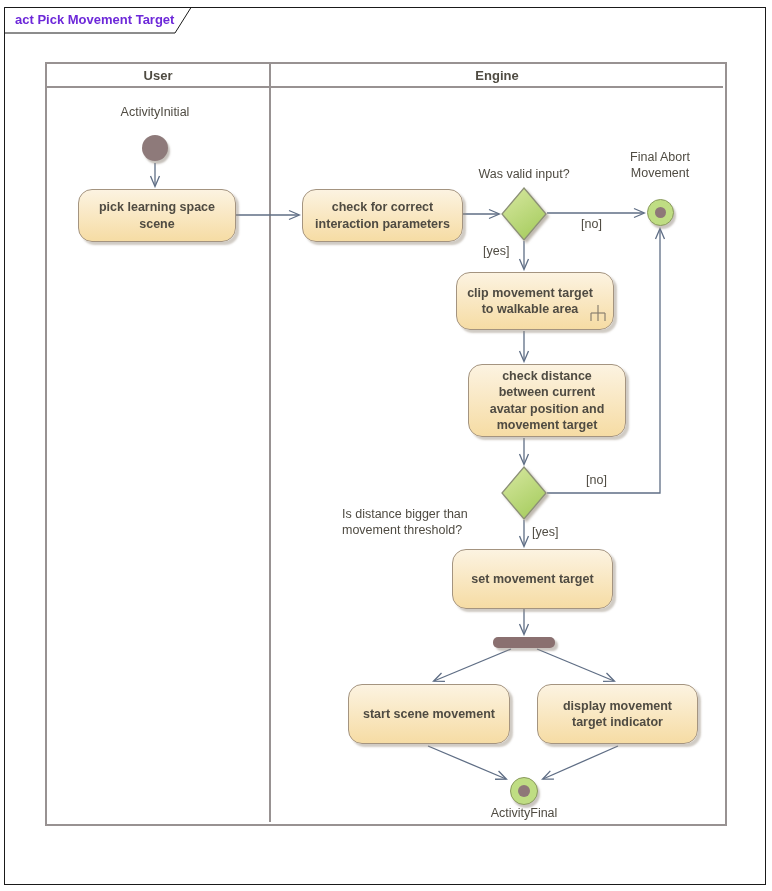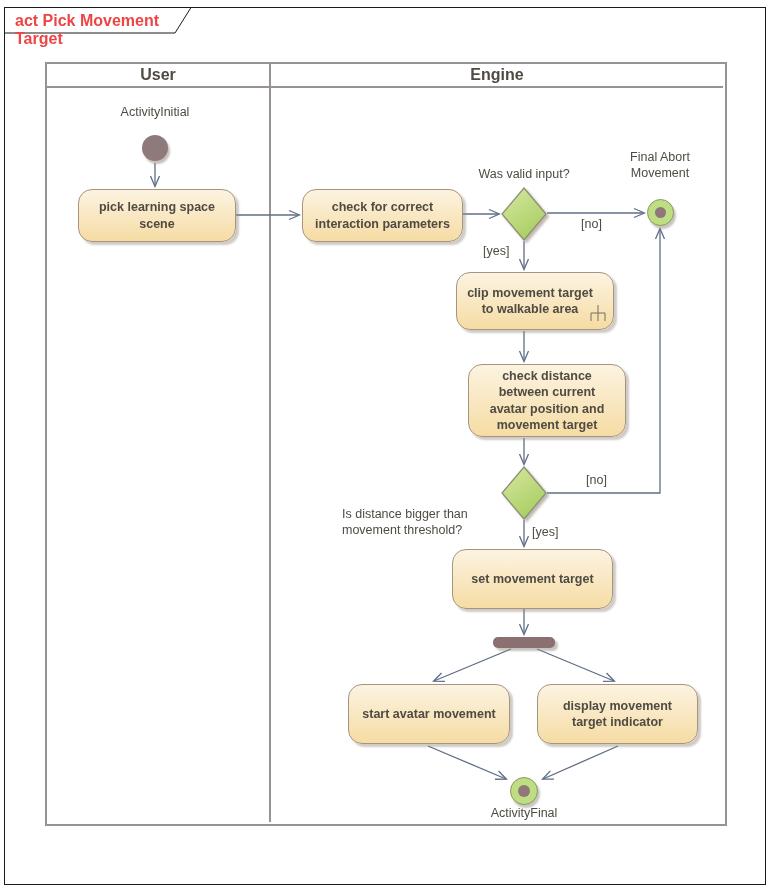--- a/index.html
+++ b/index.html
@@ -3,26 +3,26 @@
 <meta charset="utf-8">
 <style>
   html,body{margin:0;padding:0;background:#fff;}
   body{width:772px;height:891px;position:relative;font-family:"Liberation Sans",sans-serif;
        -webkit-font-smoothing:antialiased;}
   .abs{position:absolute;}
 
   
   .frame{left:4px;top:7px;width:760px;height:876px;border:1px solid #1a1a1a;background:#fff;}
   .title-tab{left:4px;top:7px;width:192px;height:27px;}
-  .title-text{left:15px;top:12px;width:170px;font-size:16px;font-weight:bold;color:#ef4444;}
+  .title-text{left:15px;top:12px;width:170px;font-size:13px;font-weight:bold;color:#6d28d9;}
 
   
   .lanes{left:45px;top:62px;width:678px;height:760px;border:2px solid #989292;}
   .lane-header{top:0;height:22px;border-bottom:2px solid #989292;display:flex;align-items:center;
-               justify-content:center;font-size:16px;font-weight:bold;color:#4f4b42;}
+               justify-content:center;font-size:13px;font-weight:bold;color:#4f4b42;}
   .lane-header.user{left:0;width:222px;border-right:2px solid #989292;}
   .lane-header.engine{left:224px;width:452px;}
   .lane-divider{left:222px;top:24px;width:2px;height:734px;background:#989292;}
 
   
   .action{border:1.4px solid var(--action-border,#a49480);border-radius:14px;
           background:linear-gradient(180deg,var(--action-fill-top,#fcf3e1) 0%,var(--action-fill-bottom,#f6dca4) 100%);
           box-shadow:3px 3px 2px rgba(150,140,125,0.45);
           display:flex;align-items:center;justify-content:center;text-align:center;
           color:var(--text-color,#4f4b42);font-size:12.5px;font-weight:600;line-height:1.3;
@@ -152,21 +152,21 @@
 <div class="abs lbl" style="left:586px;top:472px;">[no]</div>
 <div class="abs lbl" style="left:532px;top:524px;">[yes]</div>
 
 <div class="abs action" style="left:452px;top:549px;width:161px;height:60px;">
   <span>set movement target</span>
 </div>
 
 <div class="abs fork-bar"></div>
 
 <div class="abs action" style="left:348px;top:684px;width:162px;height:60px;">
-  <span>start avatar movement</span>
+  <span>start scene movement</span>
 </div>
 
 <div class="abs action" style="left:537px;top:684px;width:161px;height:60px;padding:4px 14px;">
   <span>display movement target indicator</span>
 </div>
 
 <div class="abs final-node" style="left:510px;top:777px;width:28px;height:28px;">
   <div class="final-dot" style="width:12px;height:12px;"></div>
 </div>
 <div class="abs lbl center" style="left:474px;top:805px;width:100px;">ActivityFinal</div>

